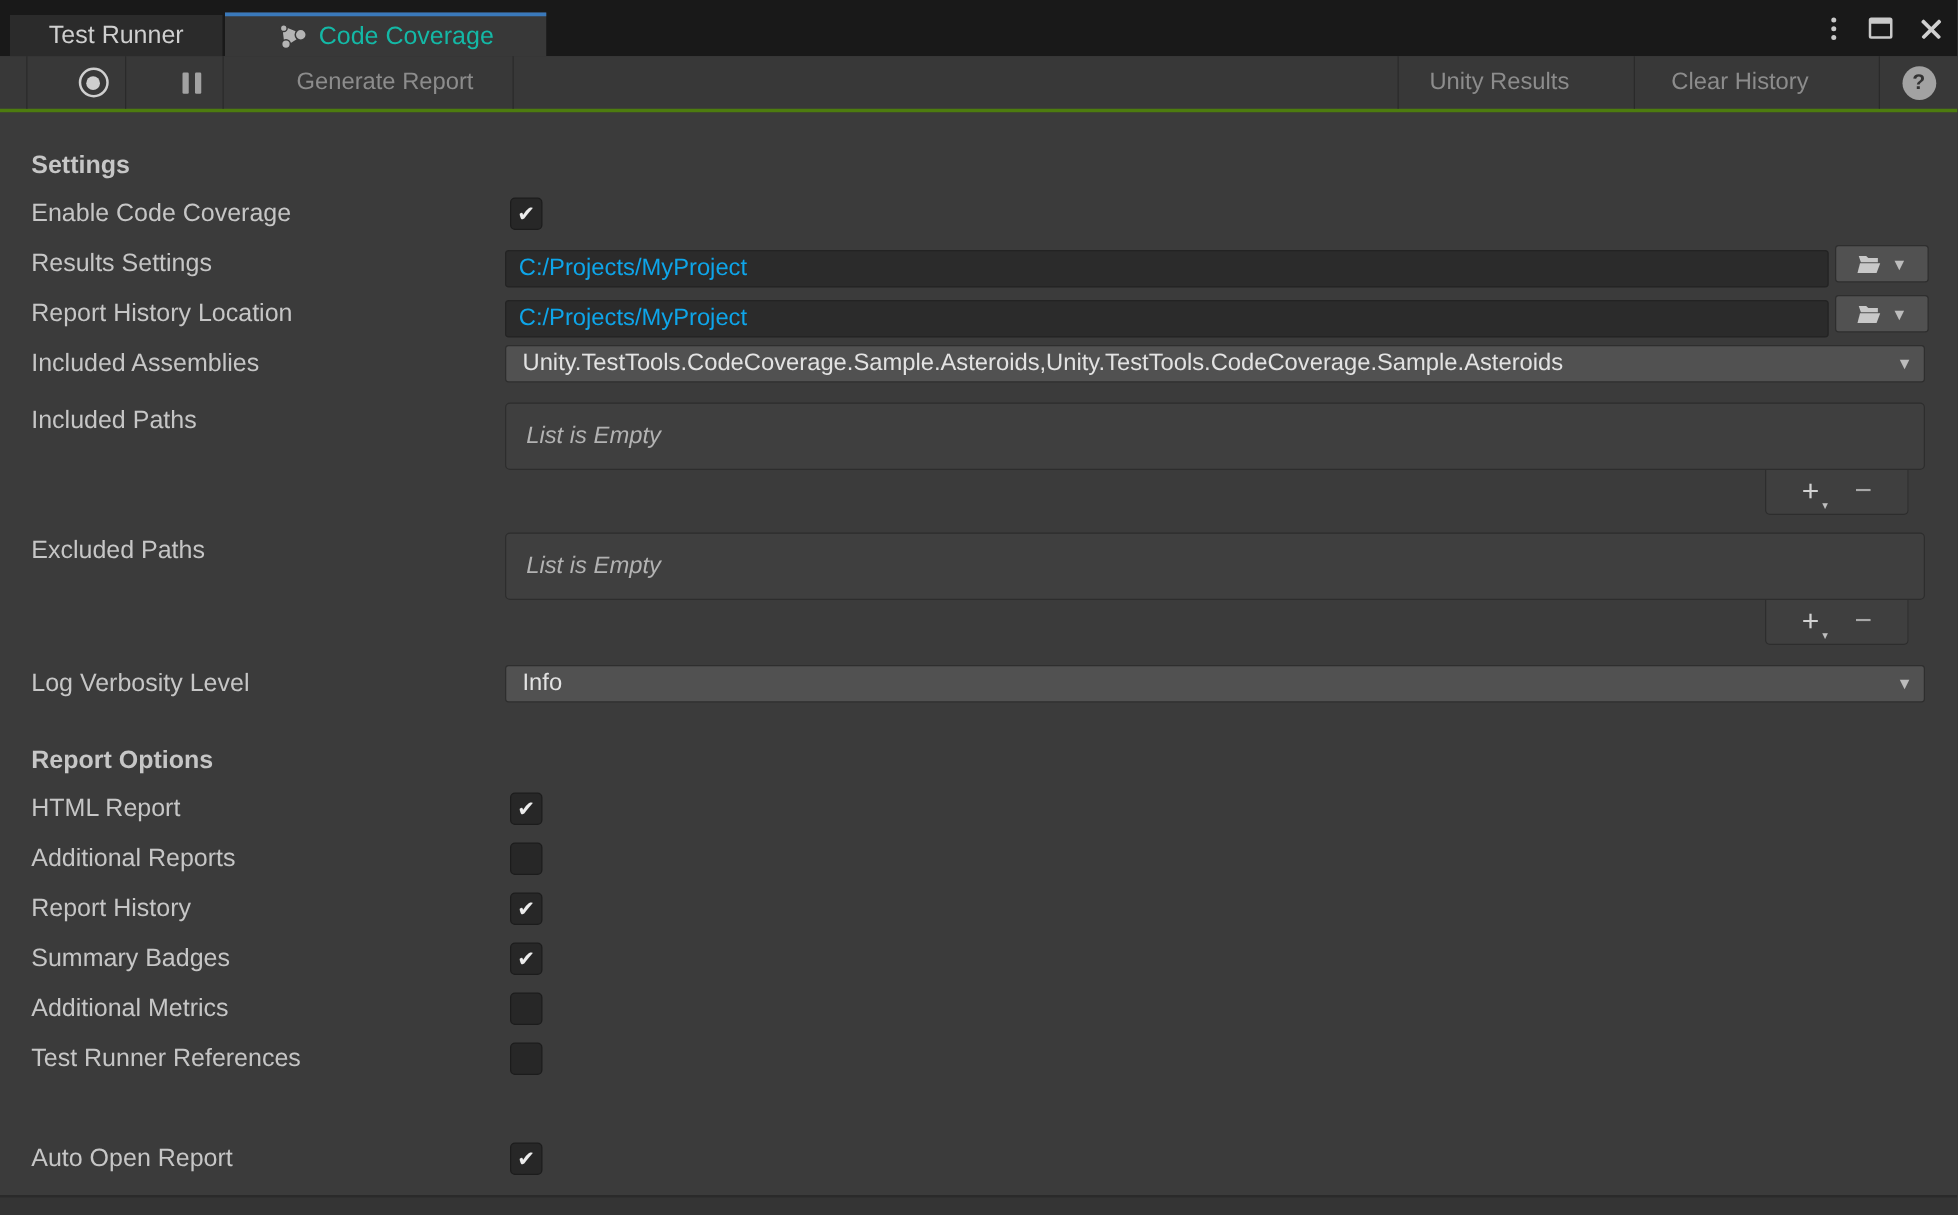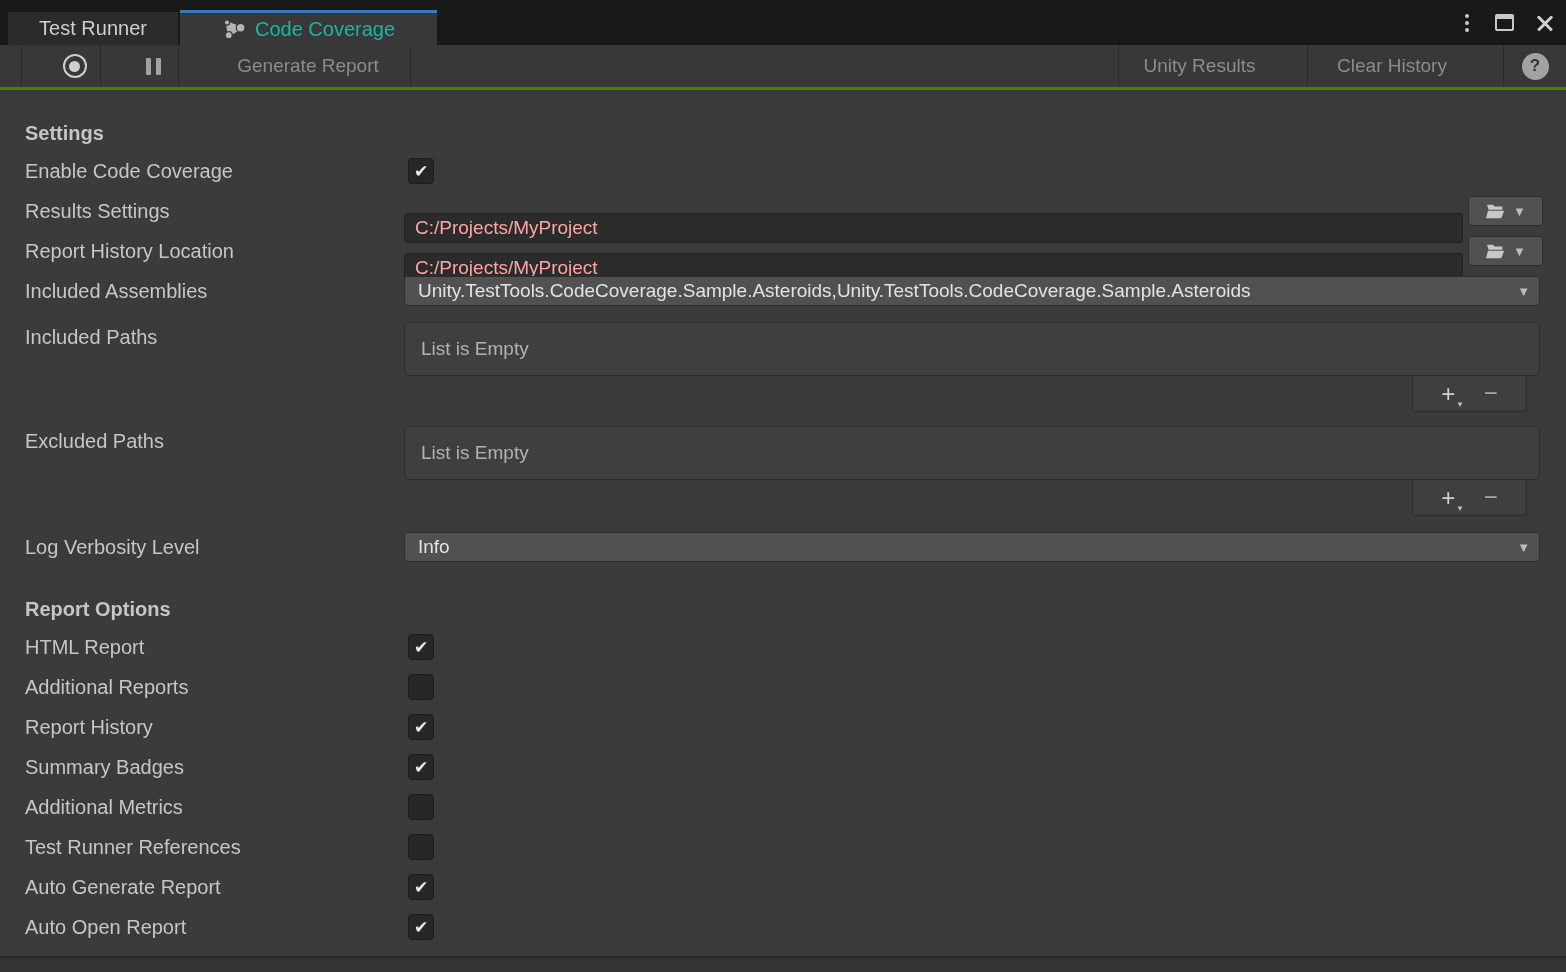--- a/index.html
+++ b/index.html
@@ -63,44 +63,44 @@
   .row .label { position:absolute; left:25px; top:50%; transform:translateY(-50%);
     font-size:20px; color:#c6c6c6; white-space:nowrap; }
   .hdr { font-weight:bold; color:#d6d6d6; }
   .checkbox {
     position:absolute; left:408px; top:50%; transform:translateY(-50%);
     width:26px; height:26px; background:#272727; border:1px solid #1c1c1c; border-radius:4px;
     display:flex; align-items:center; justify-content:center;
   }
   .checkbox.checked::after { content:"✔"; color:#ececec; font-size:17px; line-height:1; }
   .textfield {
-    position:absolute; left:404px; top:17px; width:1059px; height:30px;
+    position:absolute; left:404px; top:4px; width:1059px; height:30px;
     background:#2b2b2b; border:1px solid #232323; border-radius:3px;
-    font-size:19px; color:#fca5a5; display:flex; align-items:center;
+    font-size:19px; color:#0ea5e9; display:flex; align-items:center;
     padding:0 10px; white-space:nowrap; overflow:hidden;
   }
   .folderbtn {
     position:absolute; left:1468px; top:0; width:75px; height:30px;
     background:#515151; border:1px solid #2e2e2e; border-radius:3px;
     display:flex; align-items:center; justify-content:center; gap:7px; cursor:pointer;
   }
   .dropdown {
     position:absolute; left:404px; top:0; width:1136px; height:30px;
     background:#515151; border:1px solid #2e2e2e; border-radius:3px;
     font-size:19px; color:#e2e2e2; display:flex; align-items:center;
     padding:0 28px 0 13px; cursor:pointer;
   }
   .dropdown .val { white-space:nowrap; overflow:hidden; flex:1; }
   .dd-arrow { position:absolute; right:9px; top:50%; transform:translateY(-50%);
     font-size:13px; color:#bcbcbc; }
   .listbox {
     position:absolute; left:404px; width:1136px; height:54px;
     background:#3f3f3f; border:1px solid #2d2d2d; border-radius:4px;
     display:flex; align-items:center; padding-left:16px;
-    font-size:19px; color:#b2b2b2;
+    font-size:19px; color:#b2b2b2;font-style:italic;
   }
   .listfooter {
     position:absolute; left:1412px; width:115px; height:36px;
     background:#3f3f3f; border:1px solid #2d2d2d; border-top:none;
     border-radius:0 0 4px 4px;
     display:flex; align-items:center; justify-content:space-evenly;
   }
   .plusbtn { position:relative; color:#d2d2d2; font-size:24px; line-height:1; cursor:pointer; }
   .plusbtn .caret { position:absolute; right:-7px; bottom:-3px; font-size:9px; color:#c0c0c0; }
   .minusbtn { color:#a8a8a8; font-size:24px; line-height:0.6; cursor:pointer; }
@@ -272,24 +272,20 @@
     <span class="checkbox checked"></span>
   </div>
   <div class="row" style="top:702px;">
     <span class="label">Additional Metrics</span>
     <span class="checkbox"></span>
   </div>
   <div class="row" style="top:742px;">
     <span class="label">Test Runner References</span>
     <span class="checkbox"></span>
   </div>
-  <div class="row" style="top:782px;">
-    <span class="label">Auto Generate Report</span>
-    <span class="checkbox checked"></span>
-  </div>
   <div class="row" style="top:822px;">
     <span class="label">Auto Open Report</span>
     <span class="checkbox checked"></span>
   </div>
 
 </div>
 
 <div class="bottombar"></div>
 
 </body></html>

